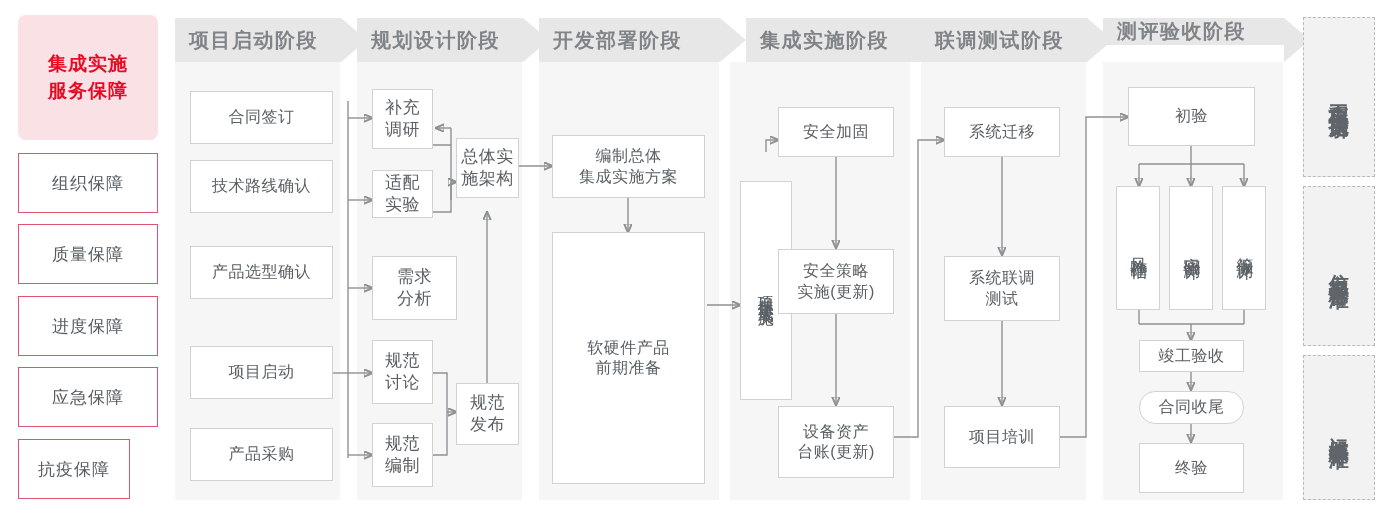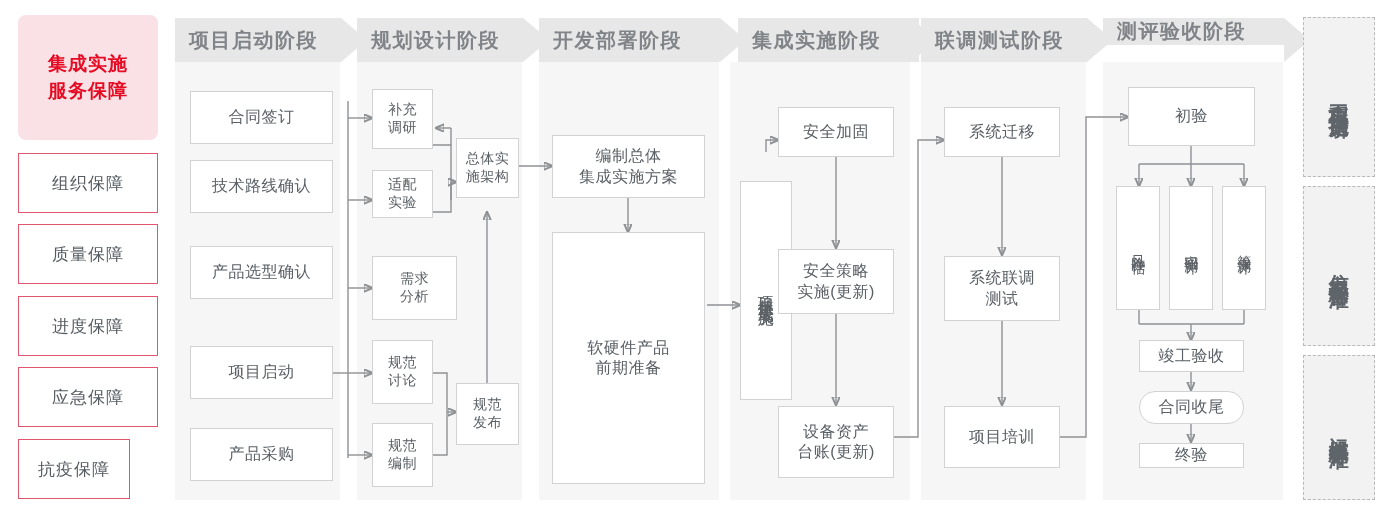--- a/index.html
+++ b/index.html
@@ -62,21 +62,21 @@
     background:#ffffff;
     border:1px solid #d2d2d2;
     display:flex;align-items:center;justify-content:center;
     text-align:center;
     color:#5a6065;
     font-size:16px;
     line-height:1.28;
     letter-spacing:.5px;
     z-index:3;
   }
-  .node.small{font-size:14px;}
+  .node.small{font-size:17px;}
   .node.vert{
     writing-mode:vertical-rl;
     text-orientation:upright;
     letter-spacing:2px;
     line-height:1.1;
   }
 
   
   .std-box{
     background:#f2f2f2;
@@ -213,21 +213,21 @@
   </div>
 
   <div class="abs" style="left:539px;top:18px;width:207px;height:44px;">
     <div class="phase-head" style="position:absolute;left:0;top:0;width:181px;height:44px;">
       <span class="htxt">开发部署阶段</span>
     </div>
     <div class="chev" style="left:181px;"></div>
   </div>
 
   <div class="abs" style="left:730px;top:18px;width:207px;height:44px;">
-    <div class="phase-head" style="position:absolute;left:8px;top:0;width:181px;height:44px;">
+    <div class="phase-head" style="position:absolute;left:16px;top:0;width:181px;height:44px;">
       <span class="htxt">集成实施阶段</span>
     </div>
     <div class="chev" style="left:181px;"></div>
   </div>
 
   <div class="abs" style="left:921px;top:18px;width:192px;height:44px;">
     <div class="phase-head" style="position:absolute;left:0;top:0;width:166px;height:44px;">
       <span class="htxt">联调测试阶段</span>
     </div>
     <div class="chev" style="left:166px;"></div>
@@ -337,21 +337,21 @@
   </div>
   <div class="abs node vert small" style="left:1222px;top:186px;width:44px;height:124px;">
     <span>等保测评</span>
   </div>
   <div class="abs node" style="left:1139px;top:340px;width:105px;height:32px;">
     <span>竣工验收</span>
   </div>
   <div class="abs node" style="left:1139px;top:391px;width:105px;height:33px;border-radius:16px;">
     <span>合同收尾</span>
   </div>
-  <div class="abs node" style="left:1139px;top:443px;width:105px;height:25px;">
+  <div class="abs node" style="left:1139px;top:443px;width:105px;height:50px;">
     <span>终验</span>
   </div>
 
   <div class="abs std-box" style="left:1303px;top:17px;width:72px;height:160px;">
     <span class="std-txt">工程项目实施指引</span>
   </div>
   <div class="abs std-box" style="left:1303px;top:186px;width:72px;height:160px;">
     <span class="std-txt">信息安全保密标准</span>
   </div>
   <div class="abs std-box" style="left:1303px;top:355px;width:72px;height:145px;">

